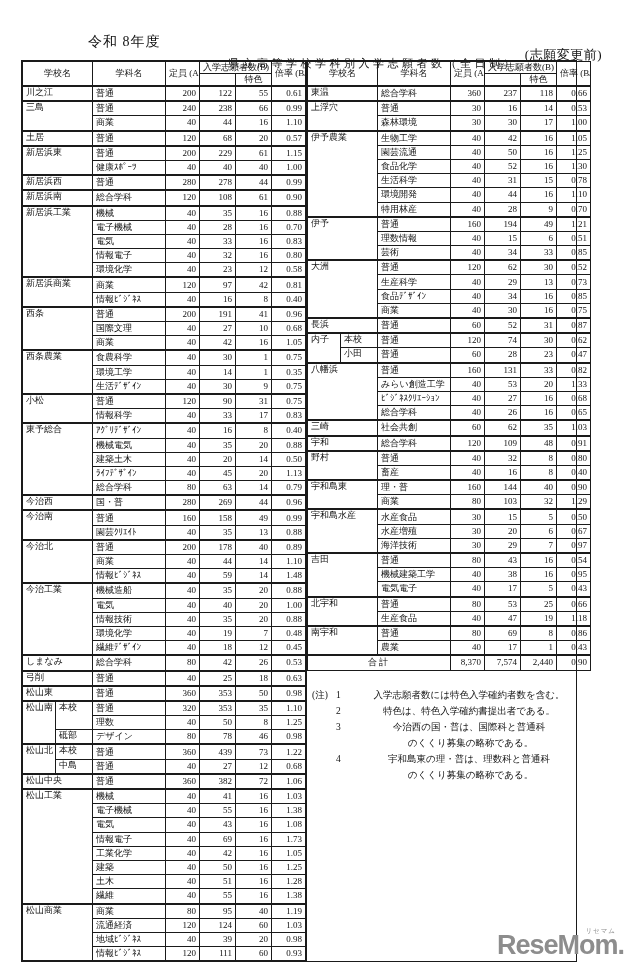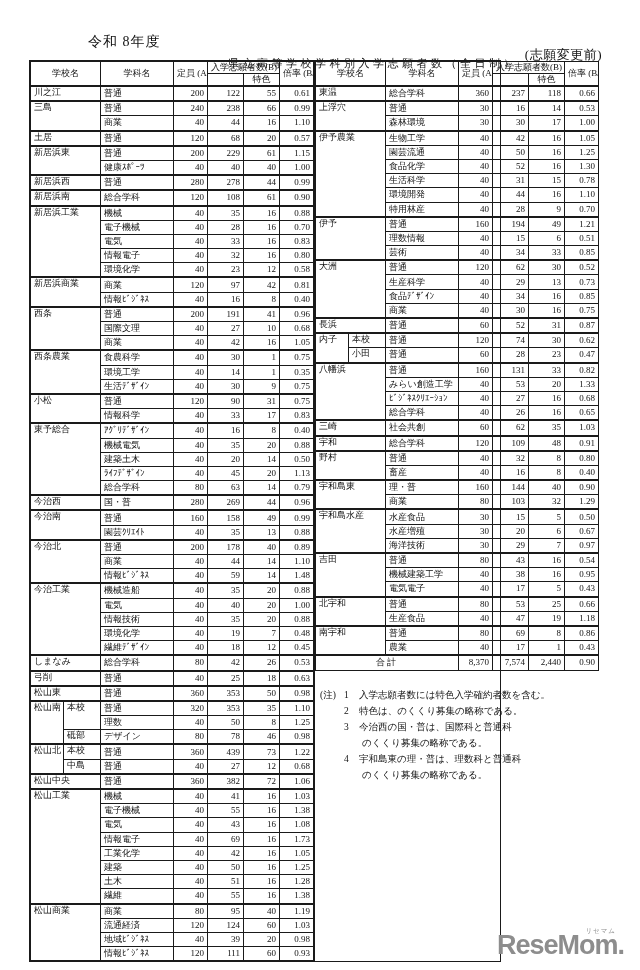--- a/index.html
+++ b/index.html
@@ -6,21 +6,21 @@
   body{
     width:640px;height:970px;background:#ffffff;position:relative;
     font-family:"Liberation Serif","DejaVu Serif",serif;color:#111;
     -webkit-font-smoothing:antialiased;overflow:hidden;
   }
   .era{position:absolute;left:88px;top:33px;font-size:14px;letter-spacing:1px;}
   .main-title{position:absolute;left:228px;top:32px;font-size:11px;letter-spacing:3.5px;white-space:nowrap;margin-top:24px;}
   .pre-change{position:absolute;right:38px;top:46px;font-size:13px;letter-spacing:0.5px;}
 
   .frame{
-    position:absolute;left:29px;top:60px;width:472px;
+    position:absolute;left:21px;top:60px;width:556px;
     border:1.5px solid #1a1a1a;display:flex;align-items:stretch;box-sizing:border-box;
   }
   .half-left{width:285px;border-right:1.5px solid #1a1a1a;box-sizing:border-box;}
   .half-right{flex:1;display:flex;flex-direction:column;}
 
   table.t{border-collapse:collapse;table-layout:fixed;width:100%;}
   table.t th,table.t td{
     border:1px solid #1a1a1a;font-size:9px;line-height:11px;height:13.2px;
     padding:0 3px;overflow:hidden;white-space:nowrap;font-weight:normal;
     box-sizing:content-box;
@@ -33,21 +33,21 @@
   td.num{text-align:right;}
   td.school{text-align:left;vertical-align:top;}
   .gs{border-top-width:2px !important;}
   td.total-label{text-align:center;height:24px;font-size:9.5px;letter-spacing:2px;}
   td.total{height:24px;font-size:9.5px;}
 
   .notes{padding:16px 4px 0 5px;font-size:9.5px;line-height:1.7;}
   .note-row{display:flex;}
   .np{width:24px;flex:none;}
   .nn{width:15px;flex:none;}
-  .ntx{flex:1;white-space:nowrap;}
+  .ntx{flex:1;white-space:nowrap;text-align:center;}
   .note-cont .ntx{padding-left:18px;}
 
   .logo{
     position:absolute;right:16px;top:930px;
     font-family:"Liberation Sans","DejaVu Sans",sans-serif;
     color:#8d8d8d;font-weight:bold;font-size:27px;letter-spacing:-1px;
   }
   .logo .ruby{
     position:absolute;top:-3px;right:8px;font-size:6.5px;font-weight:normal;
     letter-spacing:1px;color:#8d8d8d;
@@ -868,21 +868,21 @@
       </table>
     <div class="notes" id="notes">
         <div class="note-row">
           <span class="np">(注)</span>
           <span class="nn">1</span>
           <span class="ntx">入学志願者数には特色入学確約者数を含む。</span>
         </div>
         <div class="note-row">
           <span class="np"></span>
           <span class="nn">2</span>
-          <span class="ntx">特色は、のくくり募集の略称である。</span>
+          <span class="ntx">特色は、特色入学確約書提出者である。</span>
         </div>
         <div class="note-row">
           <span class="np"></span>
           <span class="nn">3</span>
           <span class="ntx">今治西の国・普は、国際科と普通科</span>
         </div>
         <div class="note-row note-cont">
           <span class="np"></span>
           <span class="ntx">のくくり募集の略称である。</span>
         </div>

